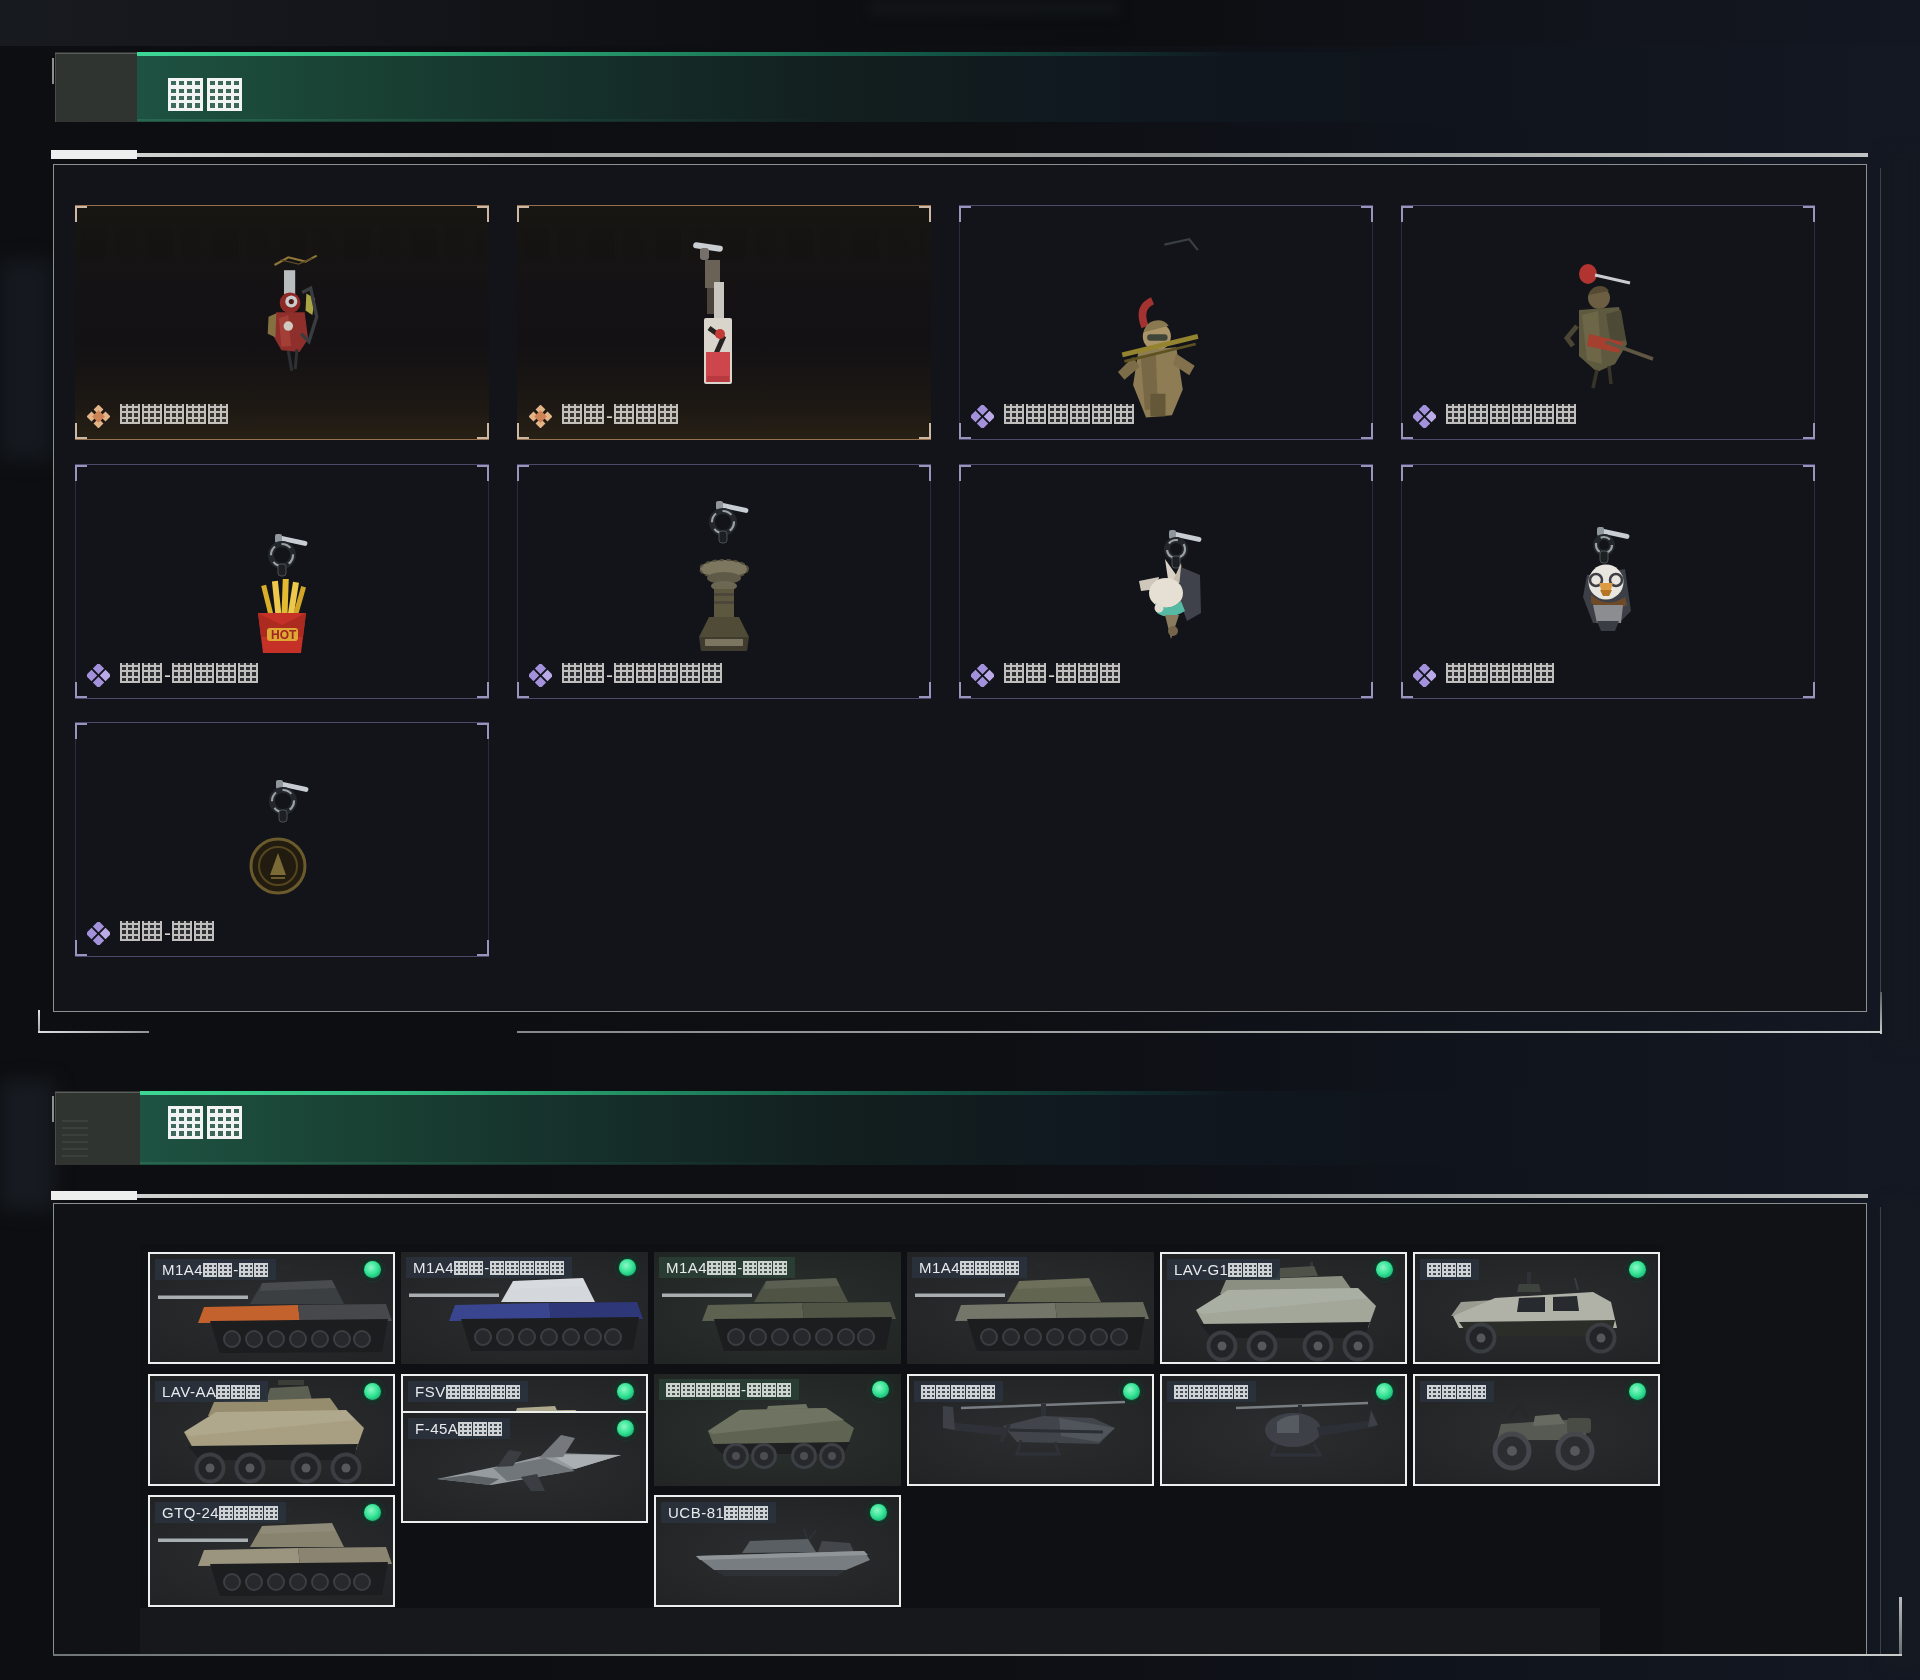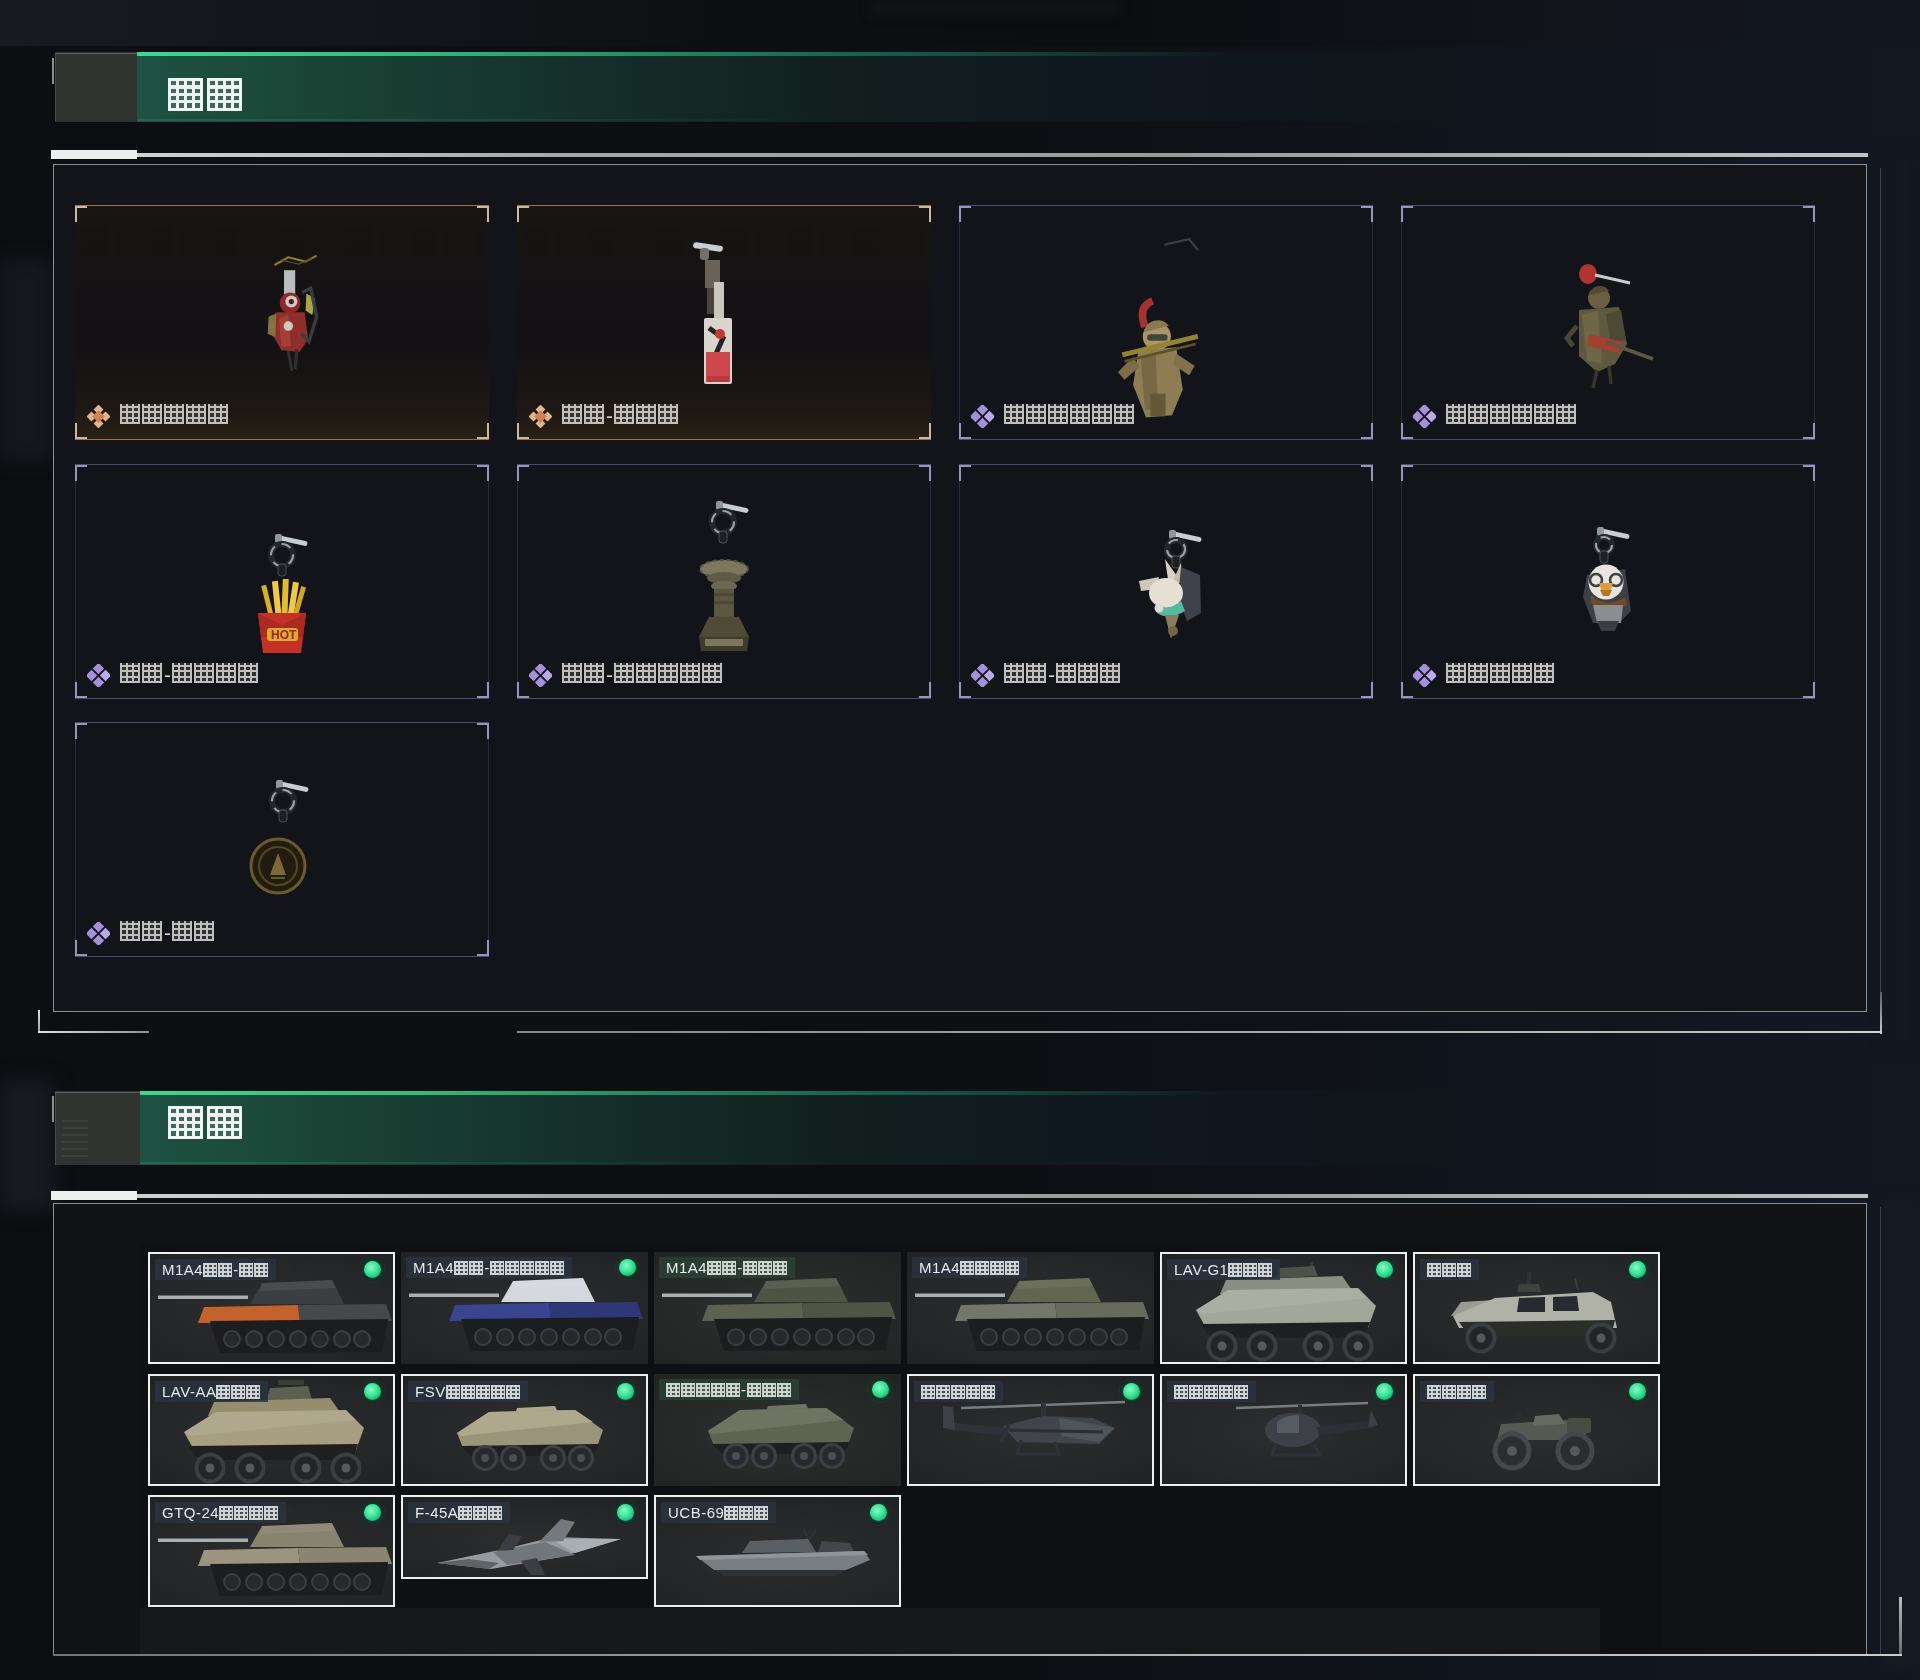--- a/index.html
+++ b/index.html
@@ -754,21 +754,21 @@
         </svg></div>
 <div class="vlbl">
         <span class="lat">GTQ-24</span>
         <i class="s"></i>
         <i class="s"></i>
         <i class="s"></i>
         <i class="s"></i>
       </div>
 <div class="vdot"></div>
 </div>
-<div class="vc sel" style="left:401px;top:1495px;width:247px;height:84px">
+<div class="vc sel" style="left:401px;top:1411px;width:247px;height:112px">
 <div class="abs" style="left:0;top:0"><svg width="247" height="112" viewBox="0 0 247 112">
   <path d="M34 66 L110 50 L150 40 L218 42 L158 60 L88 72 Z" fill="#969b9f"></path>
   <path d="M148 42 L218 42 L172 56 Z" fill="#aaafb3"></path>
   <path d="M90 55 L142 45 L172 58 L104 68 Z" fill="#71767b"></path>
   <path d="M136 45 L158 22 L172 25 L160 44 Z" fill="#75797e"></path>
   <path d="M94 54 L106 37 L119 39 L110 53 Z" fill="#3a3e42"></path>
   <path d="M118 64 L128 78 L142 78 L134 61 Z" fill="#3a3e42"></path>
   <path d="M34 66 L86 72 L96 66 L66 62 Z" fill="#5e6368"></path>
  </svg></div>
 <div class="vlbl">
@@ -782,19 +782,19 @@
 <div class="vc sel" style="left:654px;top:1495px;width:247px;height:112px">
 <div class="abs" style="left:0;top:0"><svg width="247" height="112" viewBox="0 0 247 112">
   <path d="M148 32 L152 44 L160 33" stroke="#2e3236" stroke-width="2" fill="none"></path>
   <path d="M94 44 L152 42 L160 55 L86 56 Z" fill="#5a5f63"></path>
   <path d="M166 44 L194 46 L198 55 L162 55 Z" fill="#43474b"></path>
   <path d="M40 59 L208 54 L214 63 L190 73 L58 73 Z" fill="#787d81"></path>
   <path d="M40 59 L208 54 L212 58 L44 63 Z" fill="#90959a"></path>
   <path d="M58 73 L190 73 L182 79 L68 79 Z" fill="#2e3236"></path>
  </svg></div>
 <div class="vlbl">
-        <span class="lat">UCB-69</span>
+        <span class="lat">UCB-81</span>
         <i class="s"></i>
         <i class="s"></i>
         <i class="s"></i>
       </div>
 <div class="vdot"></div>
 </div>
 </div>
 </body></html>

